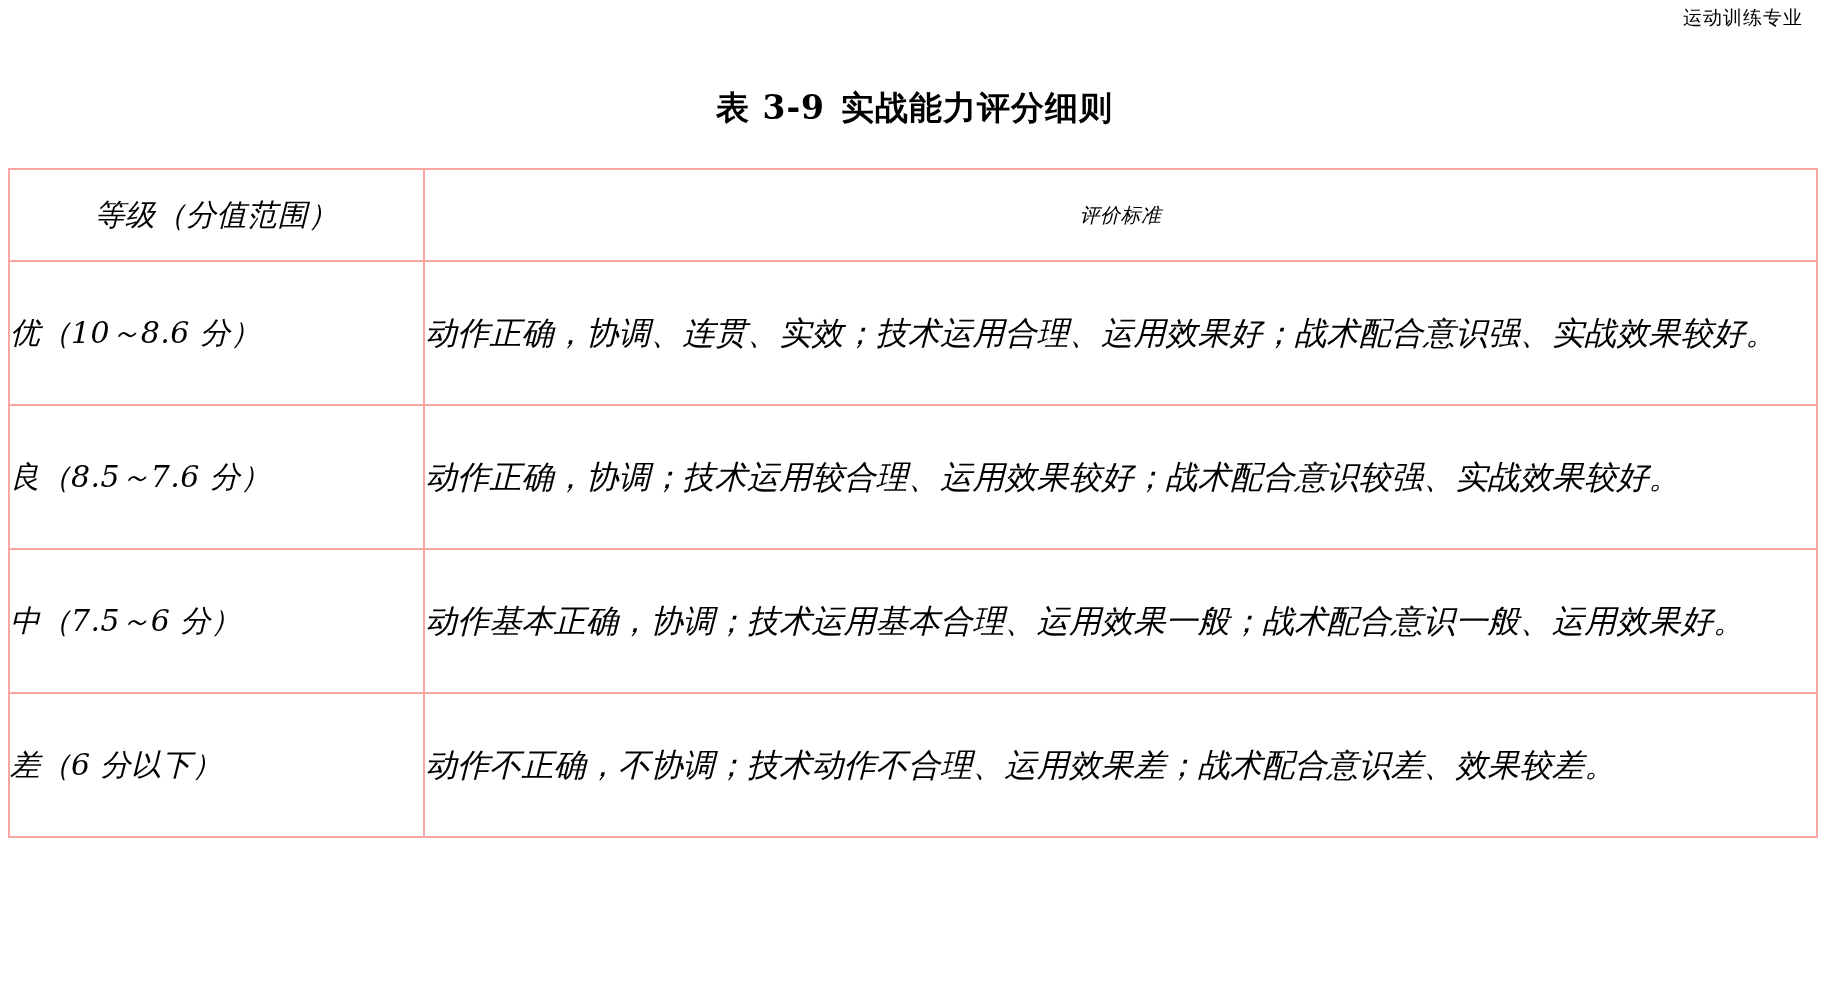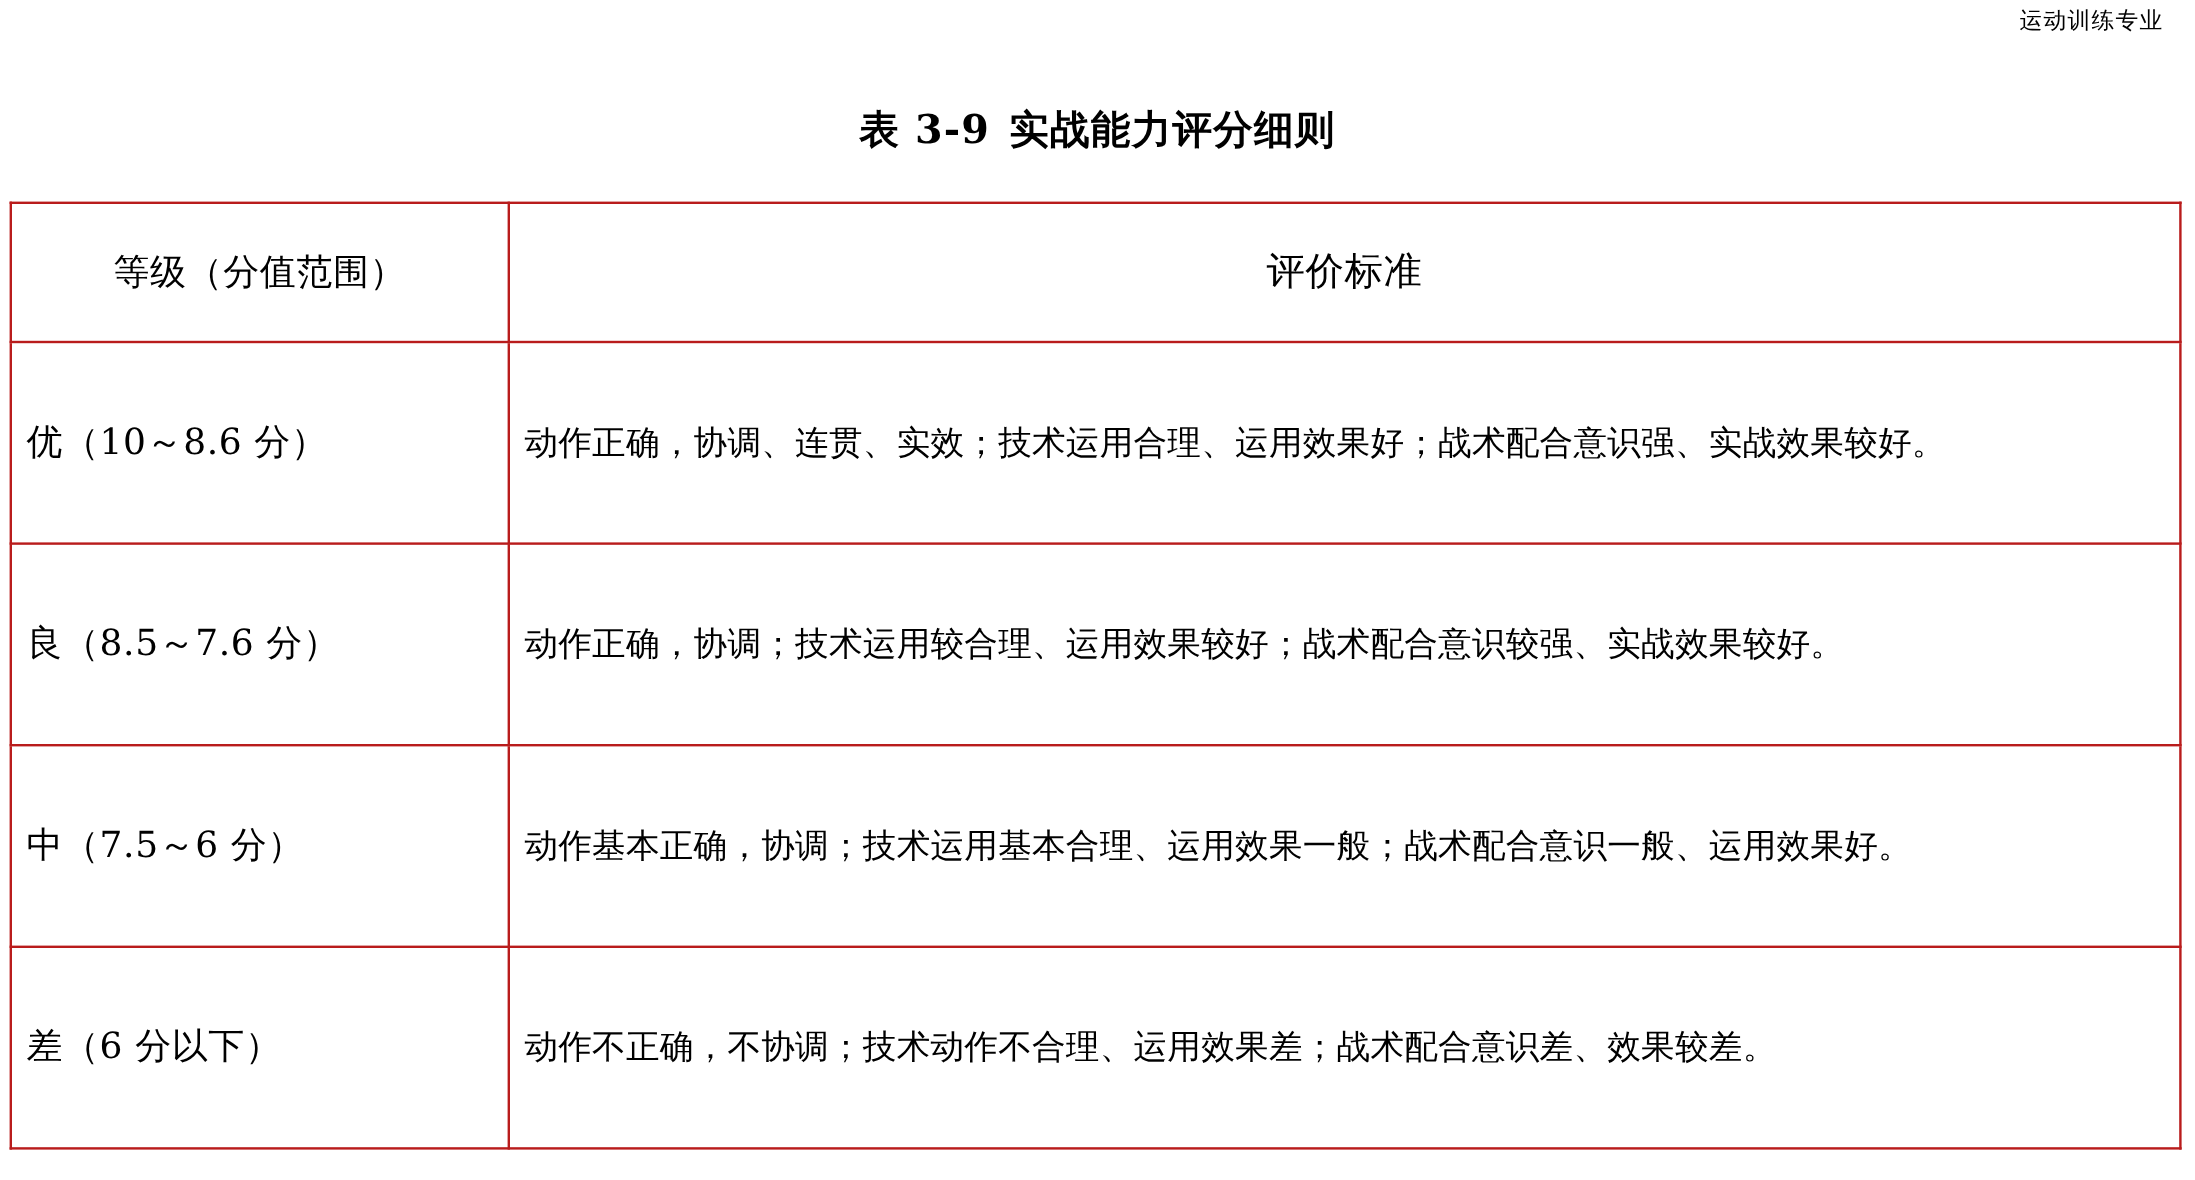--- a/index.html
+++ b/index.html
@@ -43,48 +43,49 @@
   }
   table.rubric {
     position: absolute;
     top: 168px;
     left: 8px;
     width: 1810px;
     border-collapse: collapse;
     table-layout: fixed;
   }
   table.rubric td {
-    border: 2px solid #b91c1c;
+    border: 2px solid #fca5a5;
     vertical-align: middle;
-    padding: 12px;
+    padding: 0;
+    font-style: italic;
   }
   .col-grade {
     width: 415px;
   }
   .cell-grade {
     text-align: left;
     font-size: 30px;
     letter-spacing: 0.5px;
     padding: 10px 6px;
     line-height: 1.35;
   }
   .cell-header-grade {
     text-align: center;
     font-size: 30px;
     letter-spacing: 0.5px;
     padding: 26px 6px;
   }
   .cell-header-std {
     text-align: center;
-    font-size: 32px;
+    font-size: 20px;
     letter-spacing: 0.5px;
     padding: 26px 6px;
   }
   .cell-desc {
-    font-size: 28px;
+    font-size: 32px;
     line-height: 1.5;
     letter-spacing: 0.2px;
     padding: 18px 16px 18px 22px;
     text-align: justify;
   }
   .row-header td { height: 90px; }
   .row-body td { height: 142px; }
 </style>
 </head>
 <body>

